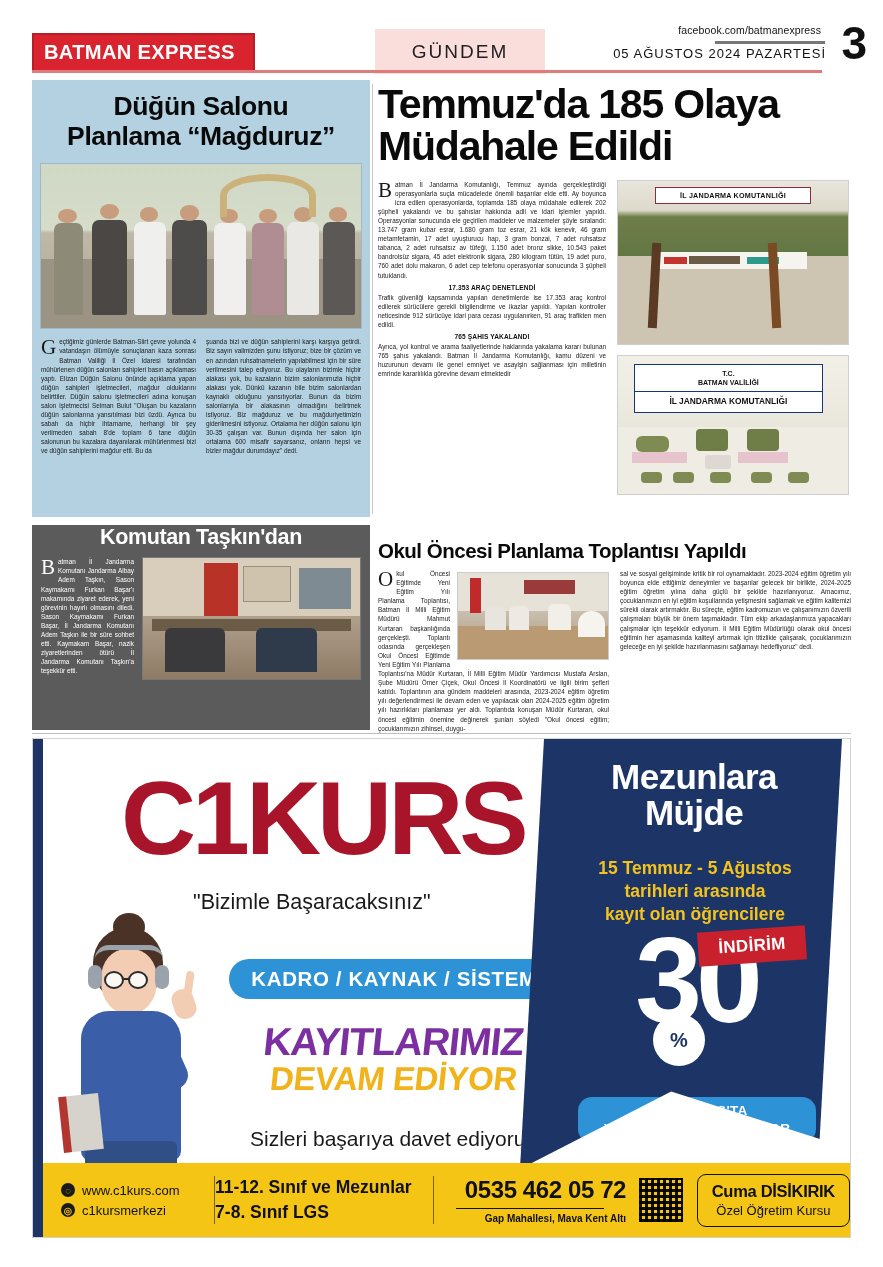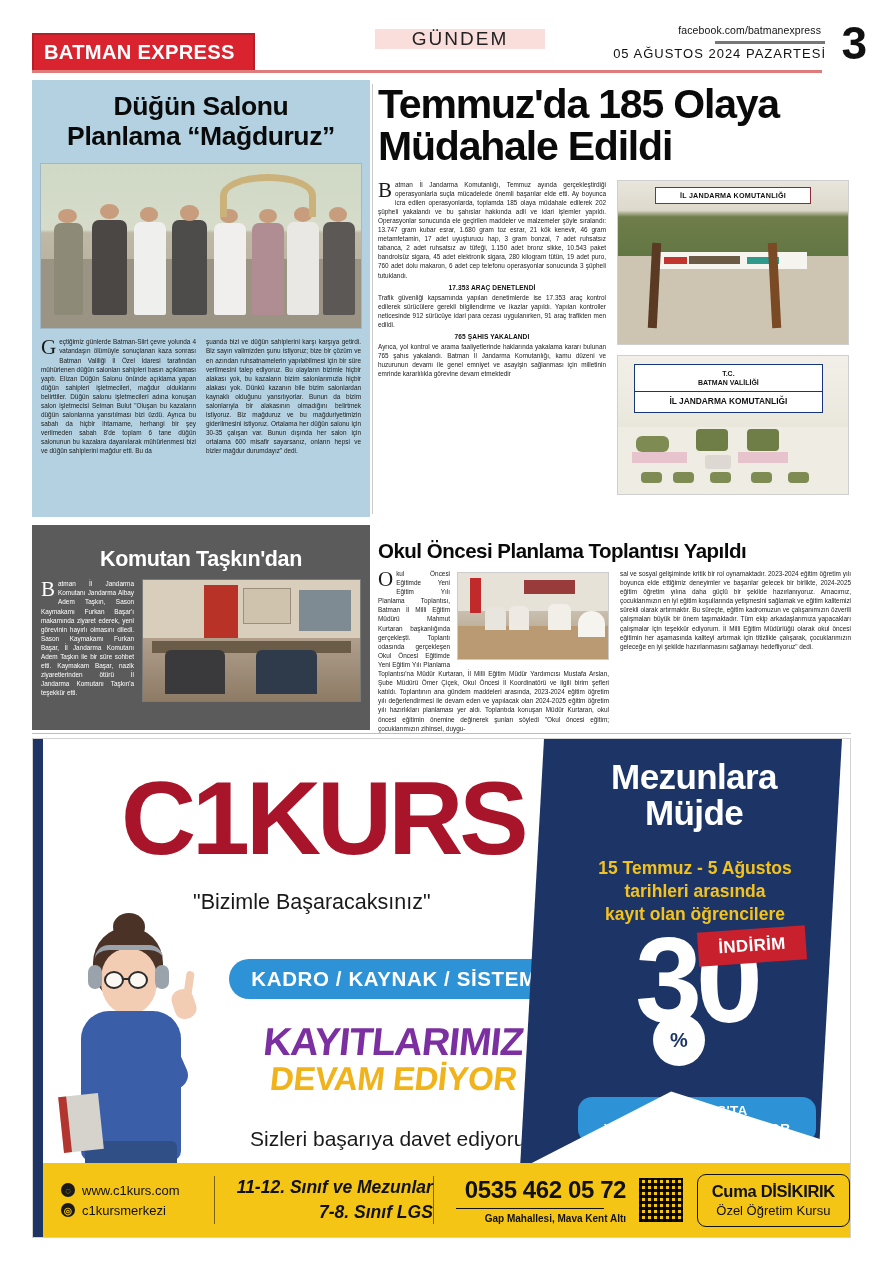--- a/index.html
+++ b/index.html
@@ -19,21 +19,21 @@
     padding: 5px 10px 6px 10px;
     border: 2px solid #b51f27;
   }
   .logo-text {
     font-family: "Liberation Sans", sans-serif;
     font-weight: bold; font-size: 21px; letter-spacing: .3px;
     font-stretch: condensed; white-space: nowrap;
     transform: scaleX(.96); transform-origin: left center;
   }
   .section-tab {
-    position: absolute; left: 375px; top: 29px; width: 170px; height: 20px;
+    position: absolute; left: 375px; top: 29px; width: 170px; height: 45px;
     background: #fadedb; display: flex; align-items: center; justify-content: center;
   }
   .section-tab span {
     font-size: 19px; letter-spacing: 2px; color: #222; font-weight: normal;
   }
   .rule-red {
     position: absolute; left: 222px; top: 70px; width: 600px; height: 2.5px;
     background: #e07b7b;
   }
   .rule-red2 {
@@ -111,21 +111,21 @@
     font-size: 6.6px; font-weight: bold; text-align:center; margin: 4px 0 2px 0; color:#111;
     letter-spacing: .1px;
   }
   .vrule {
     position:absolute; left: 372px; top: 84px; width: 1px; height: 430px; background:#c9c9c9;
   }
 
   
   .story-bl { position:absolute; left:32px; top:525px; width:338px; height:205px; background:#5c5b5b; }
   .story-bl-head {
-    padding: 22px 8px 4px 8px; text-align:center; color:#fff;
+    padding: 0 8px 4px 8px; text-align:center; color:#fff;
     font-size: 21.5px; font-weight: bold; line-height:1.13; letter-spacing:-.4px;
   }
   .story-bl-body { display:flex; gap:8px; padding: 4px 9px 9px 9px; }
   .story-bl-text { width: 93px; color:#fff; }
   .story-bl-text .jtext { color:#fff; }
   .story-bl-photo {
     flex:1; height: 123px; border:1px solid #7a7a7a; overflow:hidden;
     background: linear-gradient(#c7b8a4 0%, #b9a894 35%, #8d7b66 100%);
     position: relative;
   }
@@ -249,21 +249,21 @@
   .ad-footer {
     position:absolute; left: 10px; bottom: 0; right: 0; height: 74px; background:#f5c516;
     display:flex; align-items:center;
   }
   .af-web { width: 182px; padding-left: 18px; }
   .af-web .row { display:flex; align-items:center; gap:7px; margin: 5px 0; }
   .af-web .ic { width: 14px; height:14px; border-radius:50%; background:#1a1a1a; color:#f5c516;
     font-size: 9.5px; display:flex; align-items:center; justify-content:center; font-weight:bold; }
   .af-web .txt { font-size: 13px; color:#111; }
   .af-sep { width:1.6px; height: 48px; background:#111; opacity:.55; }
-  .af-grades { width: 234px; text-align:right; font-weight:bold; font-size:17.5px; color:#111; line-height:1.45;font-style:italic; }
+  .af-grades { width: 234px; text-align:left; font-weight:bold; font-size:17.5px; color:#111; line-height:1.45; }
   .af-phone { width: 206px; text-align:right; }
   .af-phone .num { font-weight:bold; font-size: 24px; color:#111; letter-spacing:-.4px; }
   .af-phone .sep2 { width: 148px; height:1.4px; background:#111; margin: 4px auto 4px auto; }
   .af-phone .addr { font-size: 10px; font-weight:bold; color:#111; }
   .af-qr { width: 76px; display:flex; align-items:center; justify-content:center; }
   .qr { width: 50px; height:50px; background:
      repeating-linear-gradient(90deg,#111 0 3px,#f5c516 3px 6px),
      repeating-linear-gradient(0deg,#111 0 3px,transparent 3px 6px);
      background-blend-mode: multiply; border: 3px solid #f5c516; }
   .af-brand { flex:1; display:flex; align-items:center; justify-content:center; }

